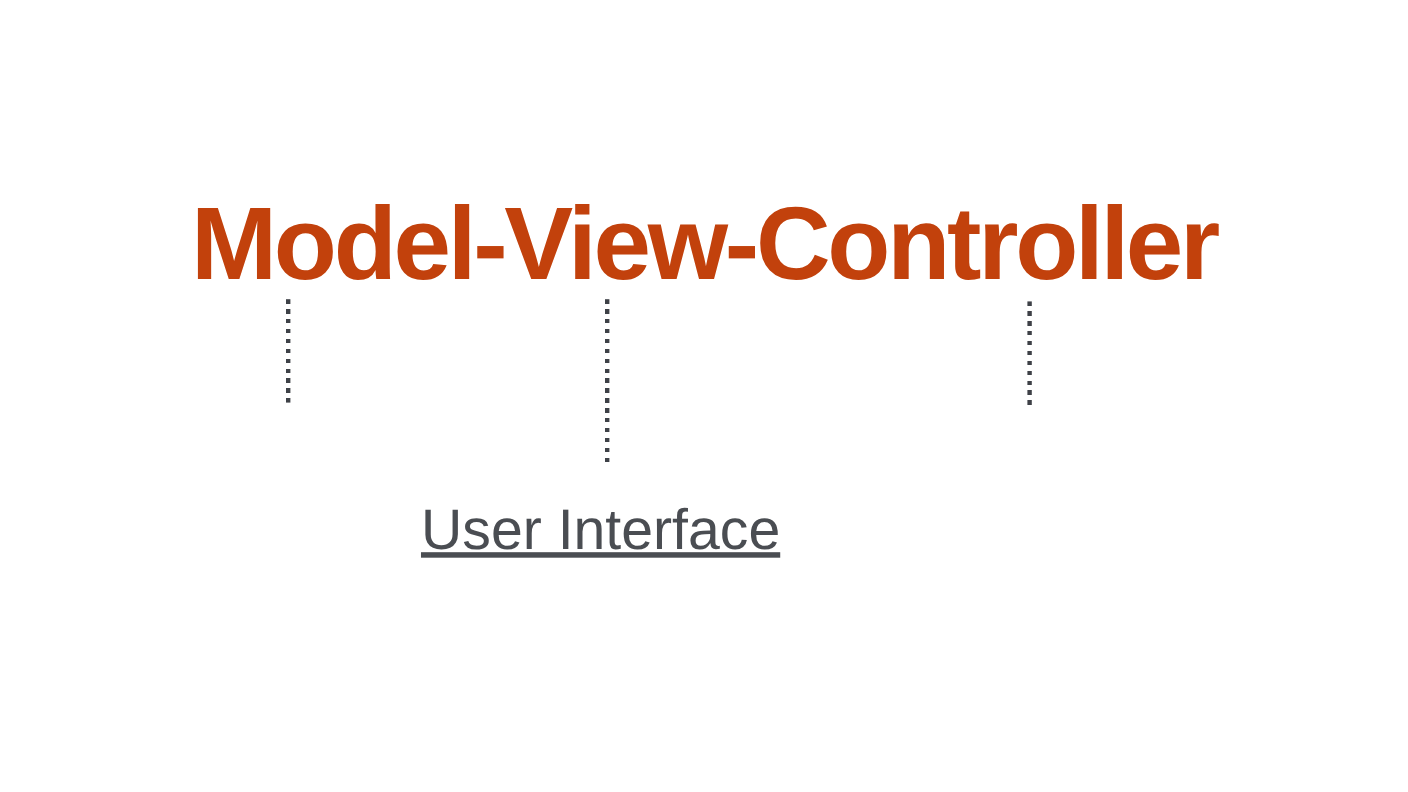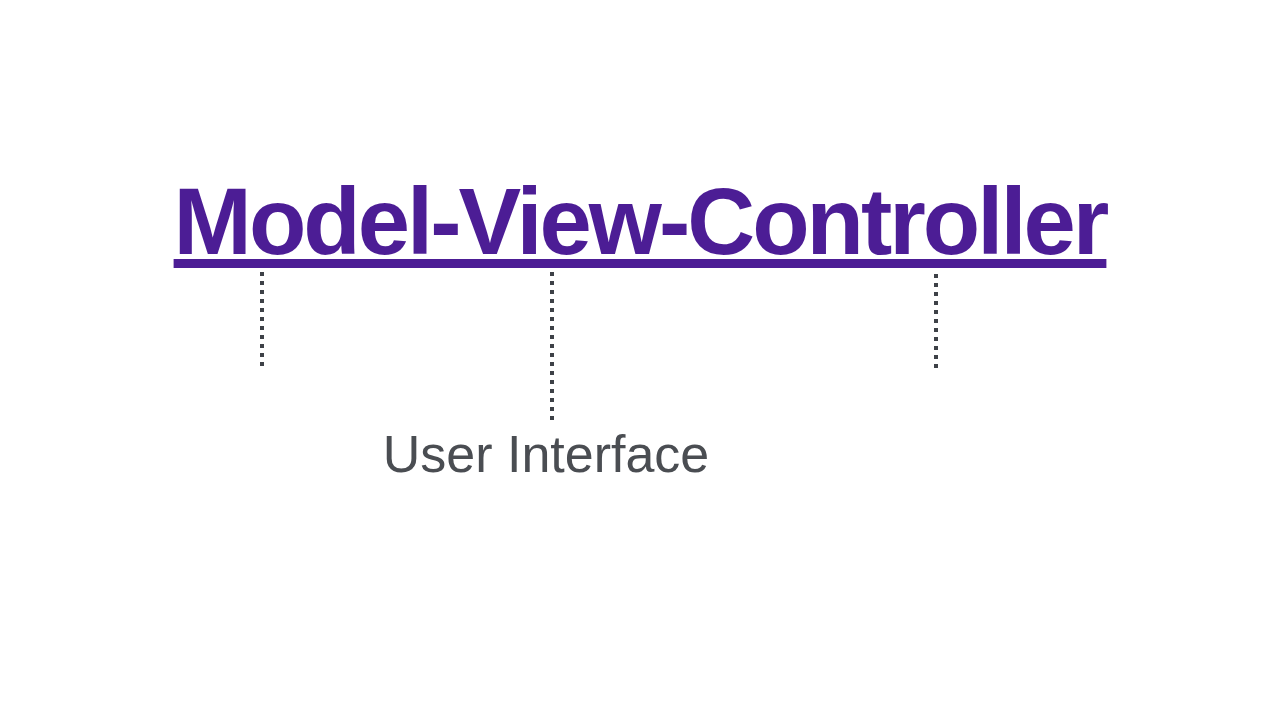--- a/index.html
+++ b/index.html
@@ -19,23 +19,22 @@
     position: absolute;
     top: 175px;
     left: 0;
     width: 1280px;
     margin: 0;
     text-align: center;
     font-size: 94px;
     font-weight: 700;
     letter-spacing: -3px;
     line-height: 1;
-    color: #4c1d95;
+    color: #c2410c;
     white-space: nowrap;
-    text-decoration: underline;
   }
   .connector {
     position: absolute;
     width: 4px;
     
     background-image: repeating-linear-gradient(
       to bottom,
       #3e4147 0px, #3e4147 4px,
       transparent 4px, transparent 9px
     );
@@ -47,21 +46,21 @@
     position: absolute;
     margin: 0;
     transform: translateX(-50%);
     font-size: 52px;
     font-weight: 400;
     line-height: 1;
     color: #4a4d52;
     white-space: nowrap;
   }
   .label-data        { left: 258px; top: 381px; }
-  .label-ui          { left: 546px; top: 428px; }
+  .label-ui          { left: 546px; top: 456px; text-decoration: underline; }
   .label-coordinator { left: 927px; top: 383px; }
 </style>
 </head>
 <body>
 
 <div class="slide">
 
   <h1 class="title">Model-View-Controller</h1>
 
   <div class="connector connector-model"></div>

